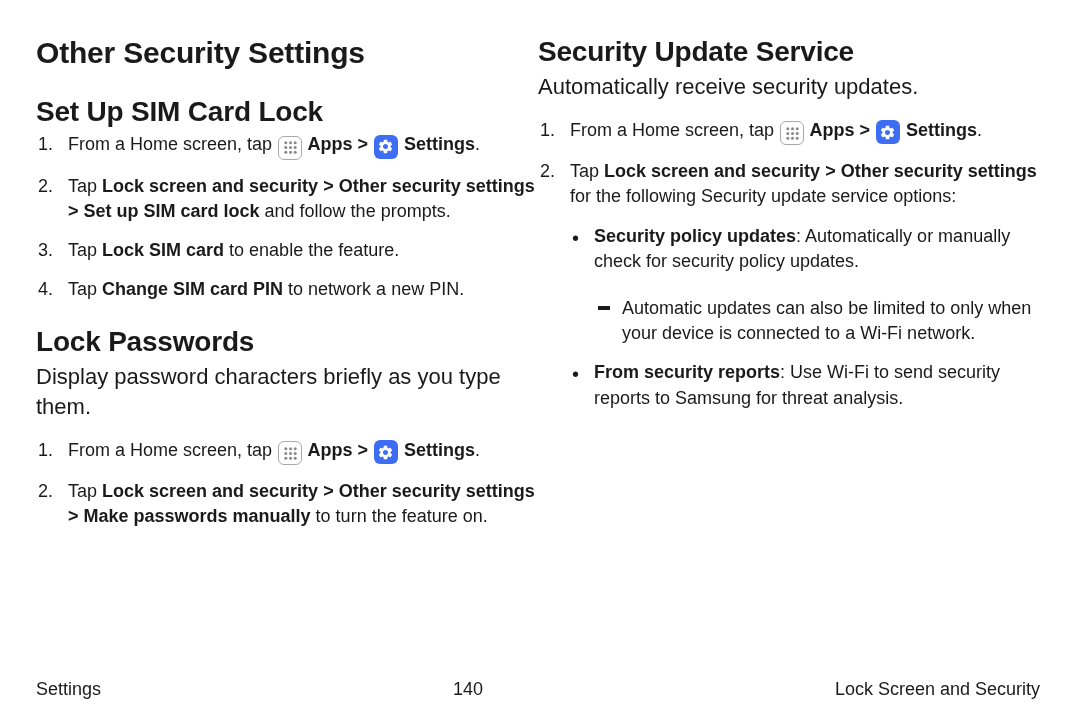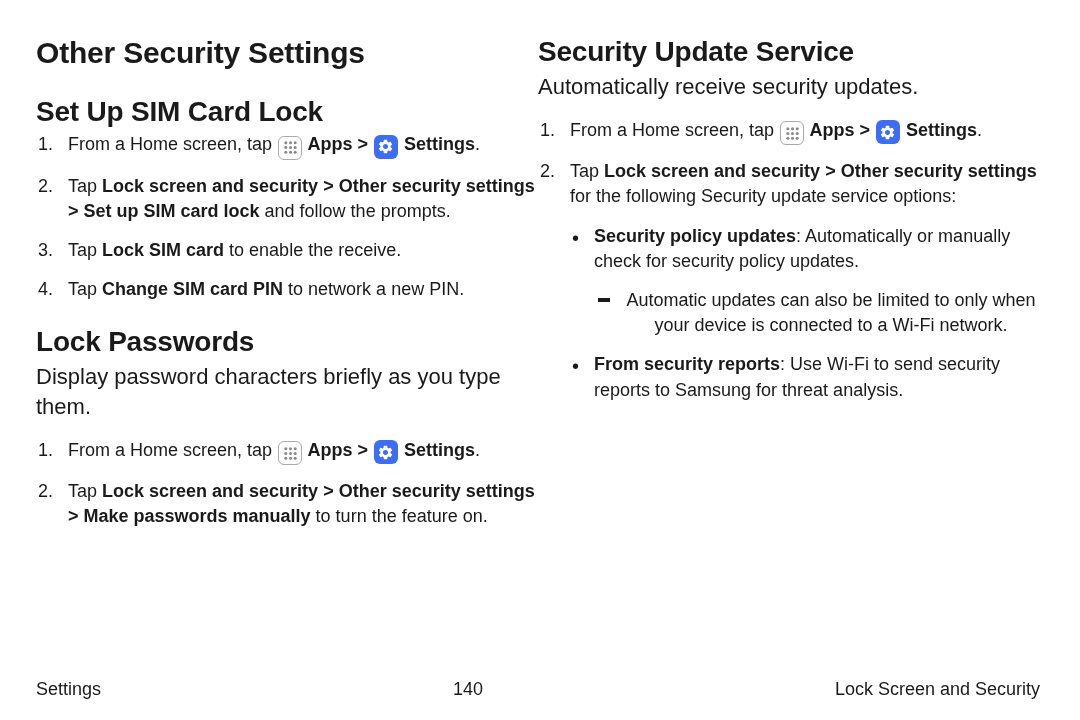--- a/index.html
+++ b/index.html
@@ -68,22 +68,21 @@
   }
   ul.bullets > li::before {
     content: "•";
     position: absolute;
     left: 2px;
     top: 0;
     font-size: 20px;
   }
   ul.dashes {
     list-style: none;
-    margin-top: 14px;
-    text-align: center;
+    margin-top: 22px;
   }
   ul.dashes > li {
     font-size: 18px;
     line-height: 1.4;
     padding-left: 28px;
     position: relative;
     margin-bottom: 14px;
   }
   ul.dashes > li::before {
     content: "";
@@ -155,21 +154,21 @@
             </span><span class="b"> Apps</span><span class="b sep"> &gt; </span><span class="icon-settings">
               <svg viewBox="0 0 24 24">
                 <path fill="#fff" d="M19.14,12.94c0.04-0.3,0.06-0.61,0.06-0.94c0-0.32-0.02-0.64-0.07-0.94l2.03-1.58c0.18-0.14,0.23-0.41,0.12-0.61 l-1.92-3.32c-0.12-0.22-0.37-0.29-0.59-0.22l-2.39,0.96c-0.5-0.38-1.03-0.7-1.62-0.94L14.4,2.81c-0.04-0.24-0.24-0.41-0.48-0.41 h-3.84c-0.24,0-0.43,0.17-0.47,0.41L9.25,5.35C8.66,5.59,8.12,5.92,7.63,6.29L5.24,5.33c-0.22-0.08-0.47,0-0.59,0.22L2.74,8.87 C2.62,9.08,2.66,9.34,2.86,9.48l2.03,1.58C4.84,11.36,4.8,11.69,4.8,12s0.02,0.64,0.07,0.94l-2.03,1.58 c-0.18,0.14-0.23,0.41-0.12,0.61l1.92,3.32c0.12,0.22,0.37,0.29,0.59,0.22l2.39-0.96c0.5,0.38,1.03,0.7,1.62,0.94l0.36,2.54 c0.05,0.24,0.24,0.41,0.48,0.41h3.84c0.24,0,0.44-0.17,0.47-0.41l0.36-2.54c0.59-0.24,1.13-0.56,1.62-0.94l2.39,0.96 c0.22,0.08,0.47,0,0.59-0.22l1.92-3.32c0.12-0.22,0.07-0.47-0.12-0.61L19.14,12.94z M12,15.6c-1.98,0-3.6-1.62-3.6-3.6 s1.62-3.6,3.6-3.6s3.6,1.62,3.6,3.6S13.98,15.6,12,15.6z"></path>
               </svg>
             </span><span class="b"> Settings</span><span>.</span>
         </li>
         <li>
           <span>Tap </span><span class="b">Lock screen and security</span><span class="b sep"> &gt; </span><span class="b">Other security settings</span><span class="b sep"> &gt; </span><span class="b">Set up SIM card lock</span><span> and follow the prompts.</span>
         </li>
         <li>
-          <span>Tap </span><span class="b">Lock SIM card</span><span> to enable the receive.</span>
+          <span>Tap </span><span class="b">Lock SIM card</span><span> to enable the feature.</span>
         </li>
         <li>
           <span>Tap </span><span class="b">Change SIM card PIN</span><span> to network a new PIN.</span>
         </li>
       </ol>
     </div>
 
     <div class="section">
       <h2>Lock Passwords</h2>
       <p class="intro">Display password characters briefly as you type them.</p>

